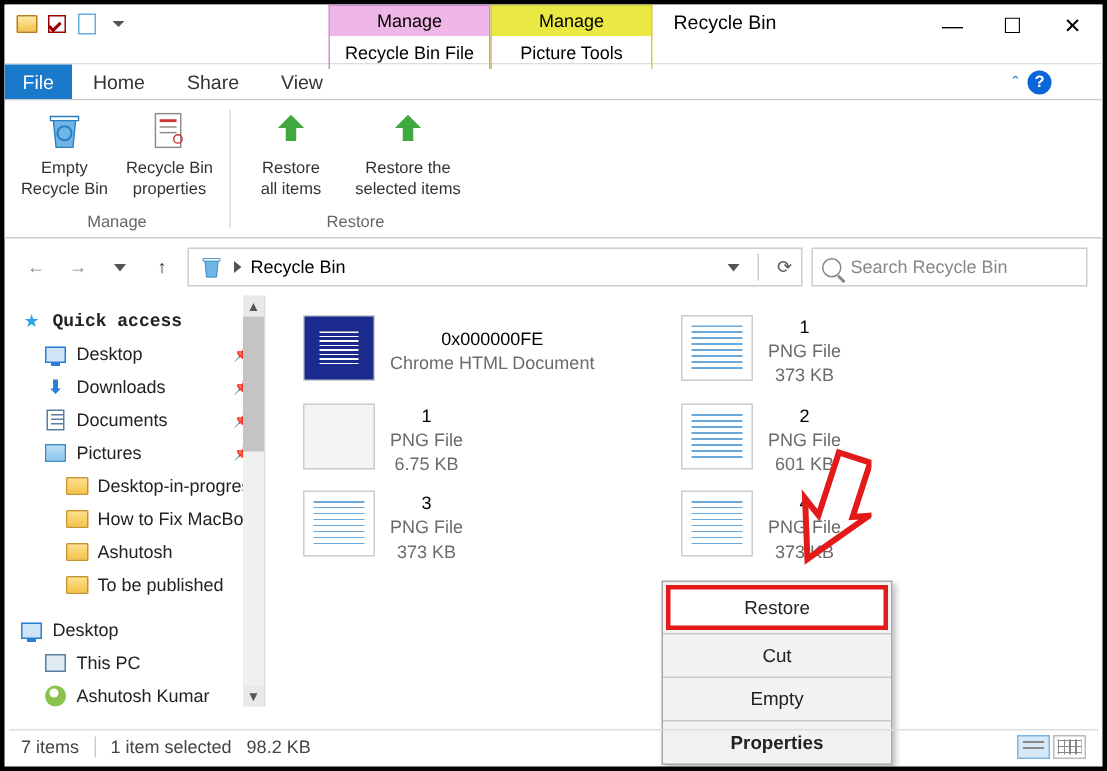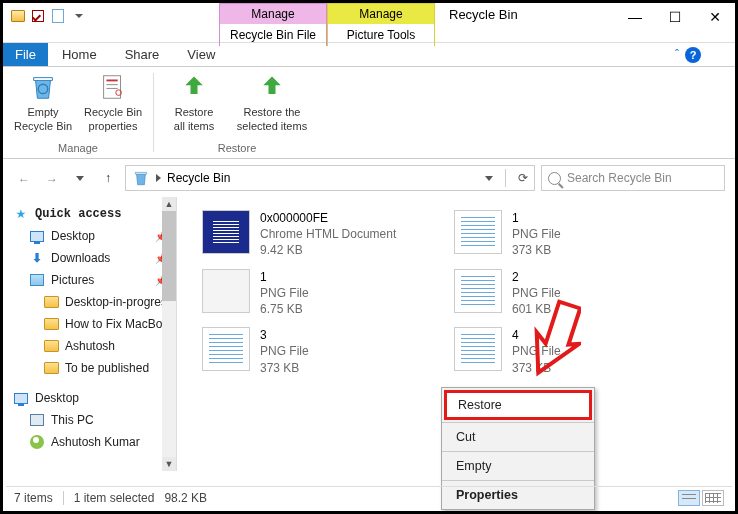--- a/index.html
+++ b/index.html
@@ -74,21 +74,21 @@
 .ico-mon::after{content:"";position:absolute;left:3px;bottom:-3px;width:6px;height:2px;background:#2a7fd4;}
 .ico-dl { color:#2a7fd4; font-weight:bold;}
 .ico-doc { width:12px;height:14px;background:#fff;border:1px solid #5a7da4; position:relative;}
 .ico-doc::after{content:"";position:absolute;left:2px;top:2px;width:8px;height:1px;background:#5a7da4; box-shadow:0 3px 0 #5a7da4, 0 6px 0 #5a7da4;}
 .ico-pic { width:14px;height:12px;border:1px solid #3a8dc7;background:linear-gradient(#b9e0f6,#8cc6ec);}
 .ico-folder { width:15px;height:12px;background:linear-gradient(#ffe08f,#f3c24a);border:1px solid #c99426;border-radius:1px;}
 .ico-avatar { width:14px;height:14px;border-radius:50%;background:#8bc34a; position:relative;}
 .ico-avatar::after{content:"";position:absolute;left:3px;top:2px;width:6px;height:6px;border-radius:50%;background:#fff;}
 .ico-pc { width:14px;height:12px;border:1px solid #5a7da4;background:#dfeaf3;}
 
-.content { flex:1; position:relative; padding:10px 10px 10px 22px; }
+.content { flex:1; position:relative; padding:10px 10px 10px 22px;text-align:center; }
 .files { display:flex; flex-wrap:wrap; gap: 4px 20px; align-content:flex-start; }
 .file-item { display:flex; width:232px; gap:10px; padding:3px; }
 .file-item.selected { background:#cce8ff; outline:1px solid #99d1ff; }
 .thumb { width:48px; height:44px; flex-shrink:0; background:#fff; border:1px solid #ccc; display:flex; align-items:center; justify-content:center; overflow:hidden; position:relative;}
 .thumb.html { background:#1a2a8d; }
 .thumb.html::after{ content:""; position:absolute; inset:10px; background:repeating-linear-gradient(#fff,#fff 1px,transparent 1px,transparent 3px);}
 .thumb.png::after { content:""; position:absolute; inset:6px; background:repeating-linear-gradient(#6aa9da,#6aa9da 1px,transparent 1px,transparent 4px);}
 .thumb.ac { background:#f4f4f4; }
 .thumb.photo { background:linear-gradient(135deg,#6b7fa8,#b77a5a 60%,#d9a071); border:none;}
 .file-meta { display:flex; flex-direction:column; justify-content:center; font-size:12px; line-height:1.35; }
@@ -261,20 +261,27 @@
           </div>
           <div class="sb-item sb-indent1">
             <span class="ico">
               <span class="ico-dl">⬇</span>
             </span>
             <span>Downloads</span>
             <span class="pin">📌</span>
           </div>
           <div class="sb-item sb-indent1">
             <span class="ico">
+              <span class="ico-doc"></span>
+            </span>
+            <span>Documents</span>
+            <span class="pin">📌</span>
+          </div>
+          <div class="sb-item sb-indent1">
+            <span class="ico">
               <span class="ico-pic"></span>
             </span>
             <span>Pictures</span>
             <span class="pin">📌</span>
           </div>
           <div class="sb-item sb-indent2">
             <span class="ico">
               <span class="ico-folder"></span>
             </span>
             <span>Desktop-in-progres</span>
@@ -327,21 +334,20 @@
     </div>
   </div>
 
   <div class="content">
     <div class="files" id="files">
         <div class="file-item">
           <div class="thumb html"></div>
           <div class="file-meta">
             <span class="name">0x000000FE</span>
             <span class="type">Chrome HTML Document</span>
-            <span class="size">9.42 KB</span>
           </div>
         </div>
         <div class="file-item">
           <div class="thumb png"></div>
           <div class="file-meta">
             <span class="name">1</span>
             <span class="type">PNG File</span>
             <span class="size">373 KB</span>
           </div>
         </div>

